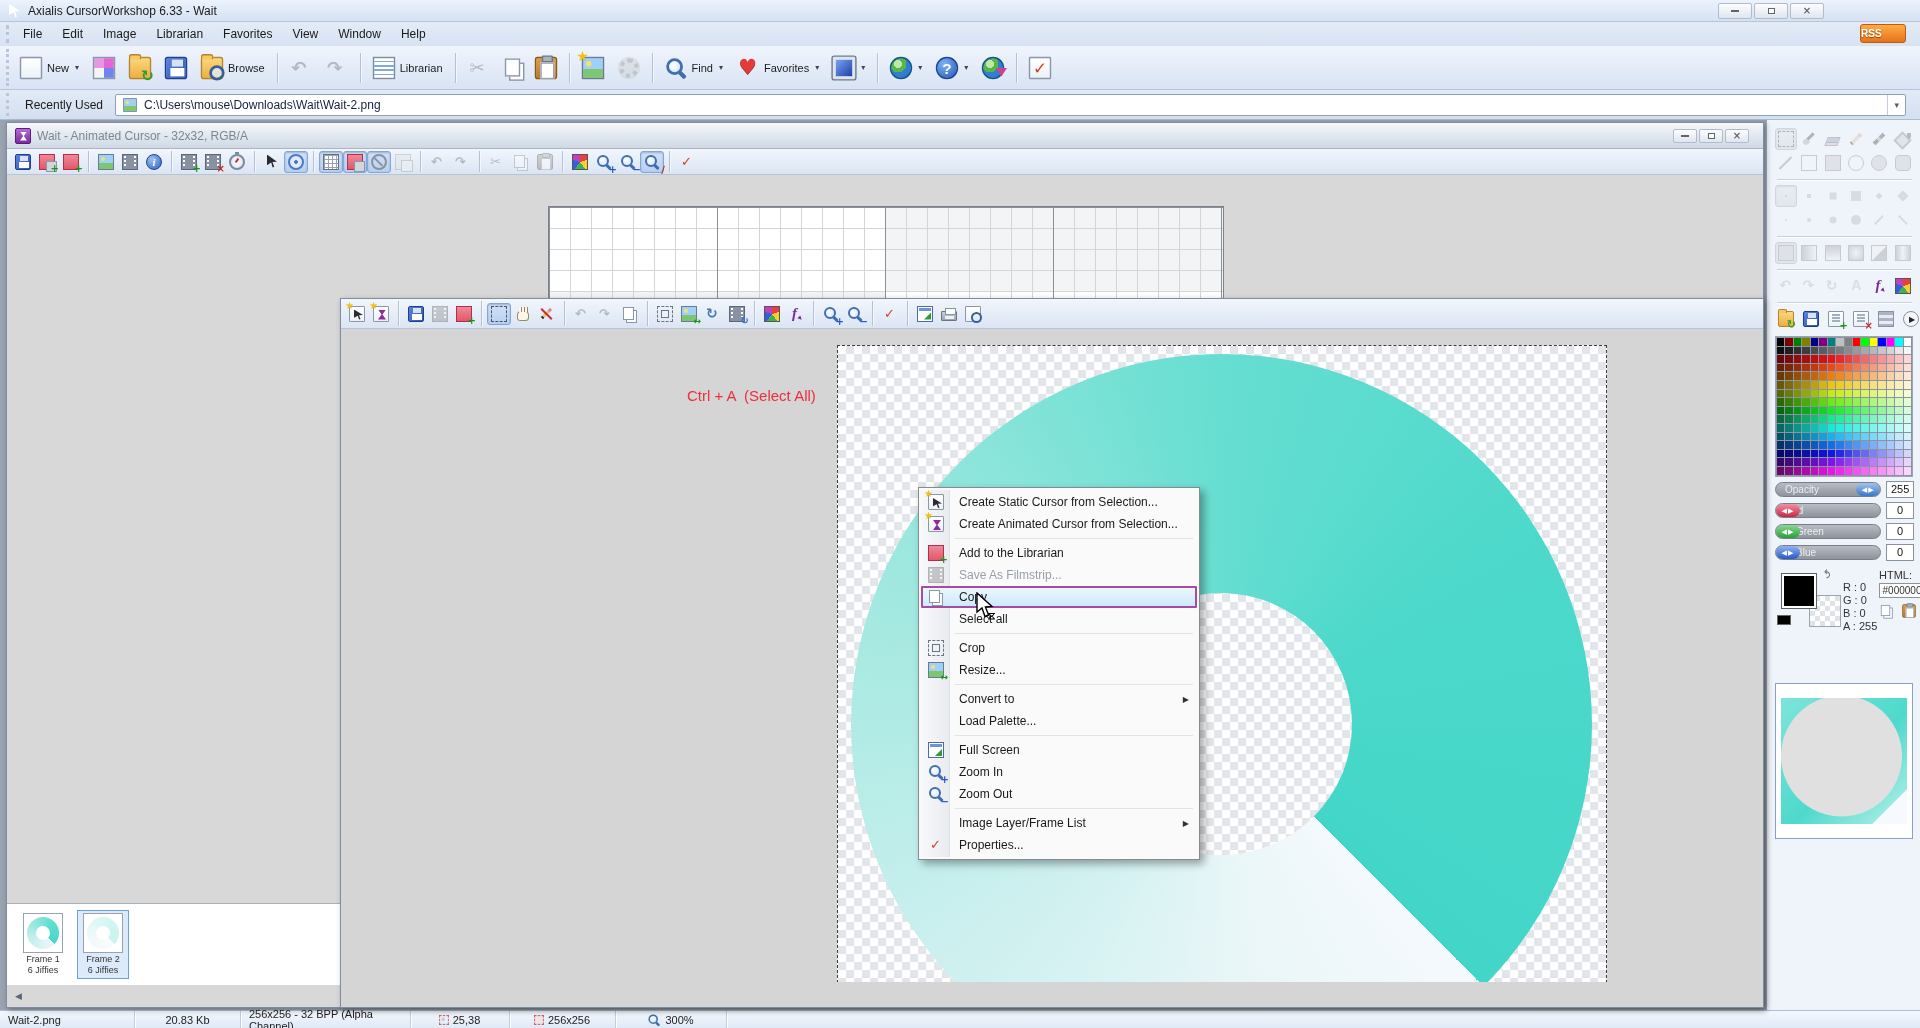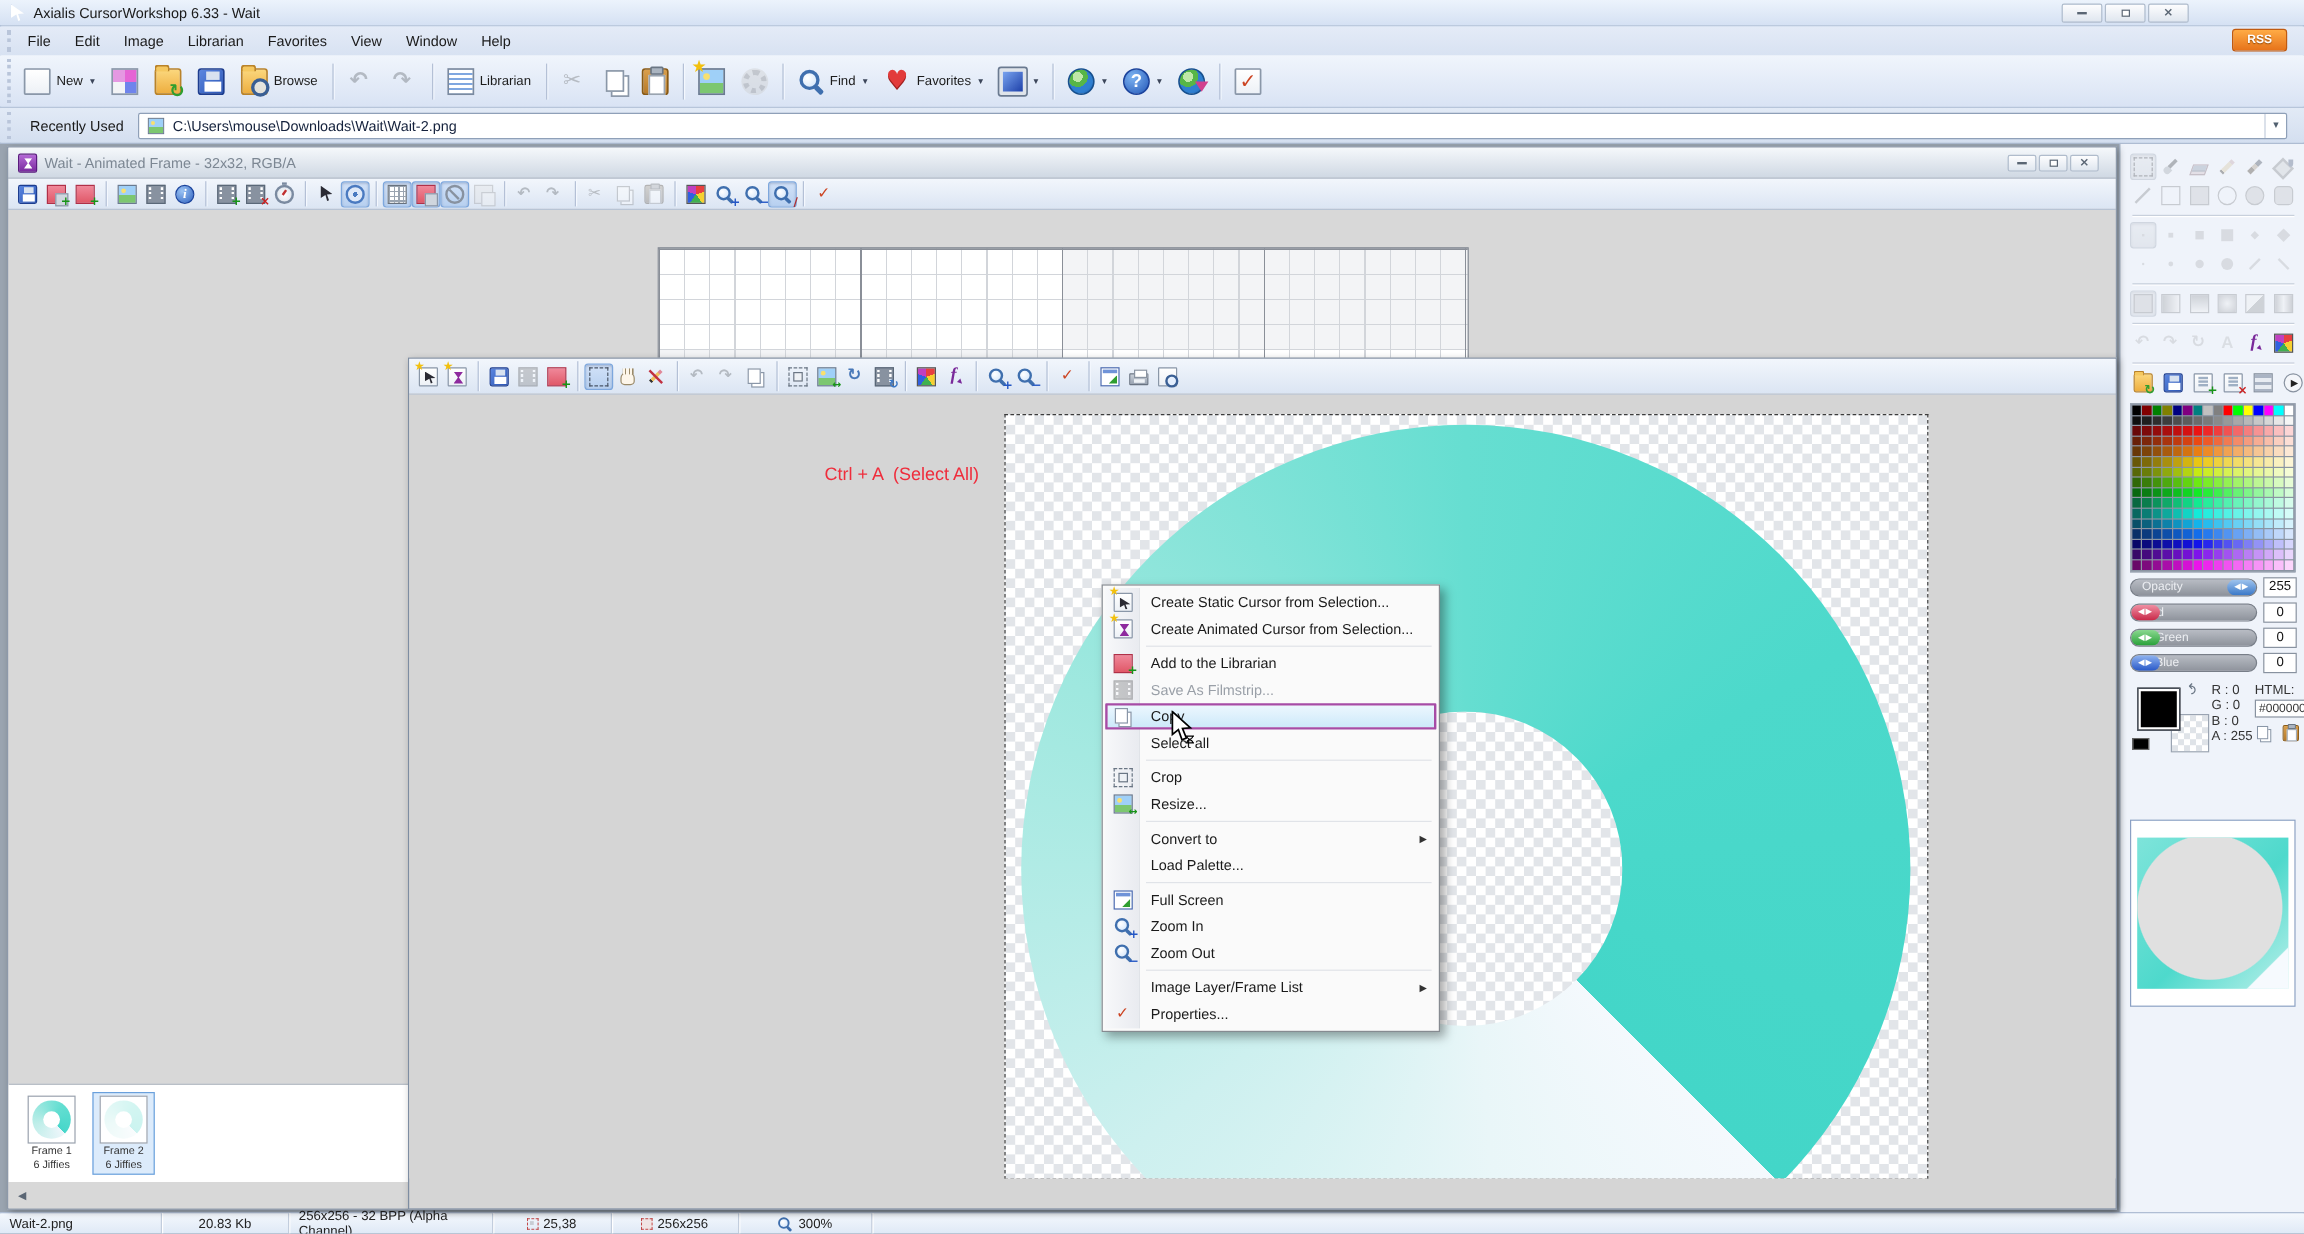--- a/index.html
+++ b/index.html
@@ -148,21 +148,21 @@
 
   
   .titlebar{position:absolute;left:0;top:0;width:1920px;height:22px;background:linear-gradient(#ecf3fc,#d5e1f3);border-bottom:1px solid #b7c5da;display:flex;align-items:center;padding:0 6px;gap:6px}
   .titlebar .t{font-size:12px;color:#1a1a1a}
   .capbtns{margin-left:auto;display:flex;gap:2px;padding-right:90px}
   .wbtn{width:34px;height:16px;display:flex;align-items:center;justify-content:center;border:1px solid #b0bccc;border-radius:2px;background:linear-gradient(#fdfdfe,#dfe6ef);color:#5a6674;font:bold 10px/10px "DejaVu Sans"}
   .wbtn .bar{width:8px;height:2px;background:#5a6674}
   .wbtn .sq{width:7px;height:6px;border:1px solid #5a6674;background:#fff}
   .menubar{position:absolute;left:0;top:22px;width:1920px;height:24px;background:linear-gradient(#e4ebf7,#d8e2f2);display:flex;align-items:center;padding-left:4px}
   .menubar .mi{font-size:12px;color:#1a1a1a;padding:4px 10px;border-radius:2px}
-  .rss{position:absolute;right:14px;top:2px;width:46px;height:19px;border:1px solid #c05a10;border-radius:3px;background:linear-gradient(#ffab45,#e6731a);color:#fff;font:bold 10px/17px "Liberation Sans";text-align:center;text-shadow:0 1px 1px #904a08}
+  .rss{position:absolute;right:14px;top:2px;width:46px;height:19px;border:1px solid #c05a10;border-radius:3px;background:linear-gradient(#ffab45,#e6731a);color:#fff;font:bold 10px/17px "Liberation Sans";text-align:left;text-shadow:0 1px 1px #904a08}
   .maintb{position:absolute;left:0;top:46px;width:1920px;height:44px;background:linear-gradient(#f0f5fc,#d9e3f4);border-bottom:1px solid #b7c5da;display:flex;align-items:center;padding:0 4px}
   .maintb .ic{transform:scale(1.4);margin:4px 3px}
   .maintb .tbtn{padding:4px 6px}
   .maintb .tsep{height:30px;align-self:center}
   .recentbar{position:absolute;left:0;top:90px;width:1920px;height:30px;background:linear-gradient(#e2eaf6,#d4dfF0);border-bottom:1px solid #aebcd2;display:flex;align-items:center;gap:8px;padding:0 4px}
   .recentbar .lbl{font-size:12px;color:#1a1a1a;white-space:nowrap;padding:0 4px}
   .combo{flex:1;height:22px;background:#fff;border:1px solid #8fa0b8;border-radius:2px;display:flex;align-items:center;gap:6px;padding:0 6px;margin-right:10px}
   .combo .path{font-size:12px;color:#14213c}
   .combo .carr{margin-left:auto;font-size:9px;color:#51606f;border-left:1px solid #c4cedd;padding-left:6px;align-self:stretch;display:flex;align-items:center}
 
@@ -235,21 +235,21 @@
   .th-blue{background:linear-gradient(#9fc4ee,#3a78c8);right:0}
   .th-red{background:linear-gradient(#f090a4,#c82848);left:0}
   .th-green{background:linear-gradient(#8ad890,#28a038);left:0}
   .th-bblue{background:linear-gradient(#90b4f0,#2858c8);left:0}
   .val{width:28px;height:17px;border:1px solid #8892a0;background:#fff;font-size:11px;line-height:15px;text-align:center;color:#111}
   .swatchblk{position:relative;height:64px;margin-top:8px}
   .swA{position:absolute;left:6px;top:4px;width:36px;height:36px;background:#000;border:1px solid #5a626e;box-shadow:inset 0 0 0 2px #fff;z-index:2}
   .swB{position:absolute;left:34px;top:26px;width:32px;height:32px;border:1px solid #9aa4b2;background:#fff;background-image:conic-gradient(#dfe3e8 0 25%,transparent 0 50%,#dfe3e8 0 75%,transparent 0);background-size:10px 10px}
   .swMini{position:absolute;left:2px;top:46px;width:14px;height:10px;background:#000;border:1px solid #666}
   .swapArr{position:absolute;left:46px;top:-2px;font-size:12px;color:#6a7684;transform:rotate(90deg)}
-  .readout{position:absolute;left:68px;top:0;font-size:11px;color:#333;line-height:13px}
+  .readout{position:absolute;left:68px;top:12px;font-size:11px;color:#333;line-height:13px}
   .htmlblk{position:absolute;left:104px;top:0;font-size:11px;color:#333}
   .htmlval{width:46px;height:15px;border:1px solid #8892a0;background:#fff;font-size:10px;line-height:14px;text-align:center;margin-top:2px}
   .cbicons{display:flex;gap:6px;margin-top:5px}
   .pvbox{margin-top:50px;width:138px;height:156px;border:1px solid #8aa0c4;background:#fff;box-shadow:inset 0 0 0 3px #fff;display:flex;align-items:center;justify-content:center}
   .pv{width:126px;height:126px;background:
      radial-gradient(circle at 48% 46%,#e0e0e0 0 60px,transparent 61px),
      linear-gradient(315deg,#f6fafe 0 24px,transparent 25px),
      linear-gradient(135deg,#7ee4da,#4ed9cc 55%,#baf0ea)}
 
   
@@ -383,21 +383,21 @@
       <span class="path">C:\Users\mouse\Downloads\Wait\Wait-2.png</span>
       <span class="carr">▾</span>
     </span>
   </div>
 
   <div class="workspace"></div>
 
   <div class="cwin" id="waitWin">
     <div class="ctitle inactive">
       <span class="ic ic-hourglass"></span>
-      <span class="tt">Wait - Animated Frame - 32x32, RGB/A</span>
+      <span class="tt">Wait - Animated Cursor - 32x32, RGB/A</span>
       <span class="capbtns" style="padding-right:6px">
         <span class="wbtn" style="width:24px;height:14px">
             <span class="bar"></span>
           </span>
         <span class="wbtn" style="width:24px;height:14px">
             <span class="sq"></span>
           </span>
         <span class="wbtn" style="width:24px;height:14px">×</span>
       </span>
     </div>

